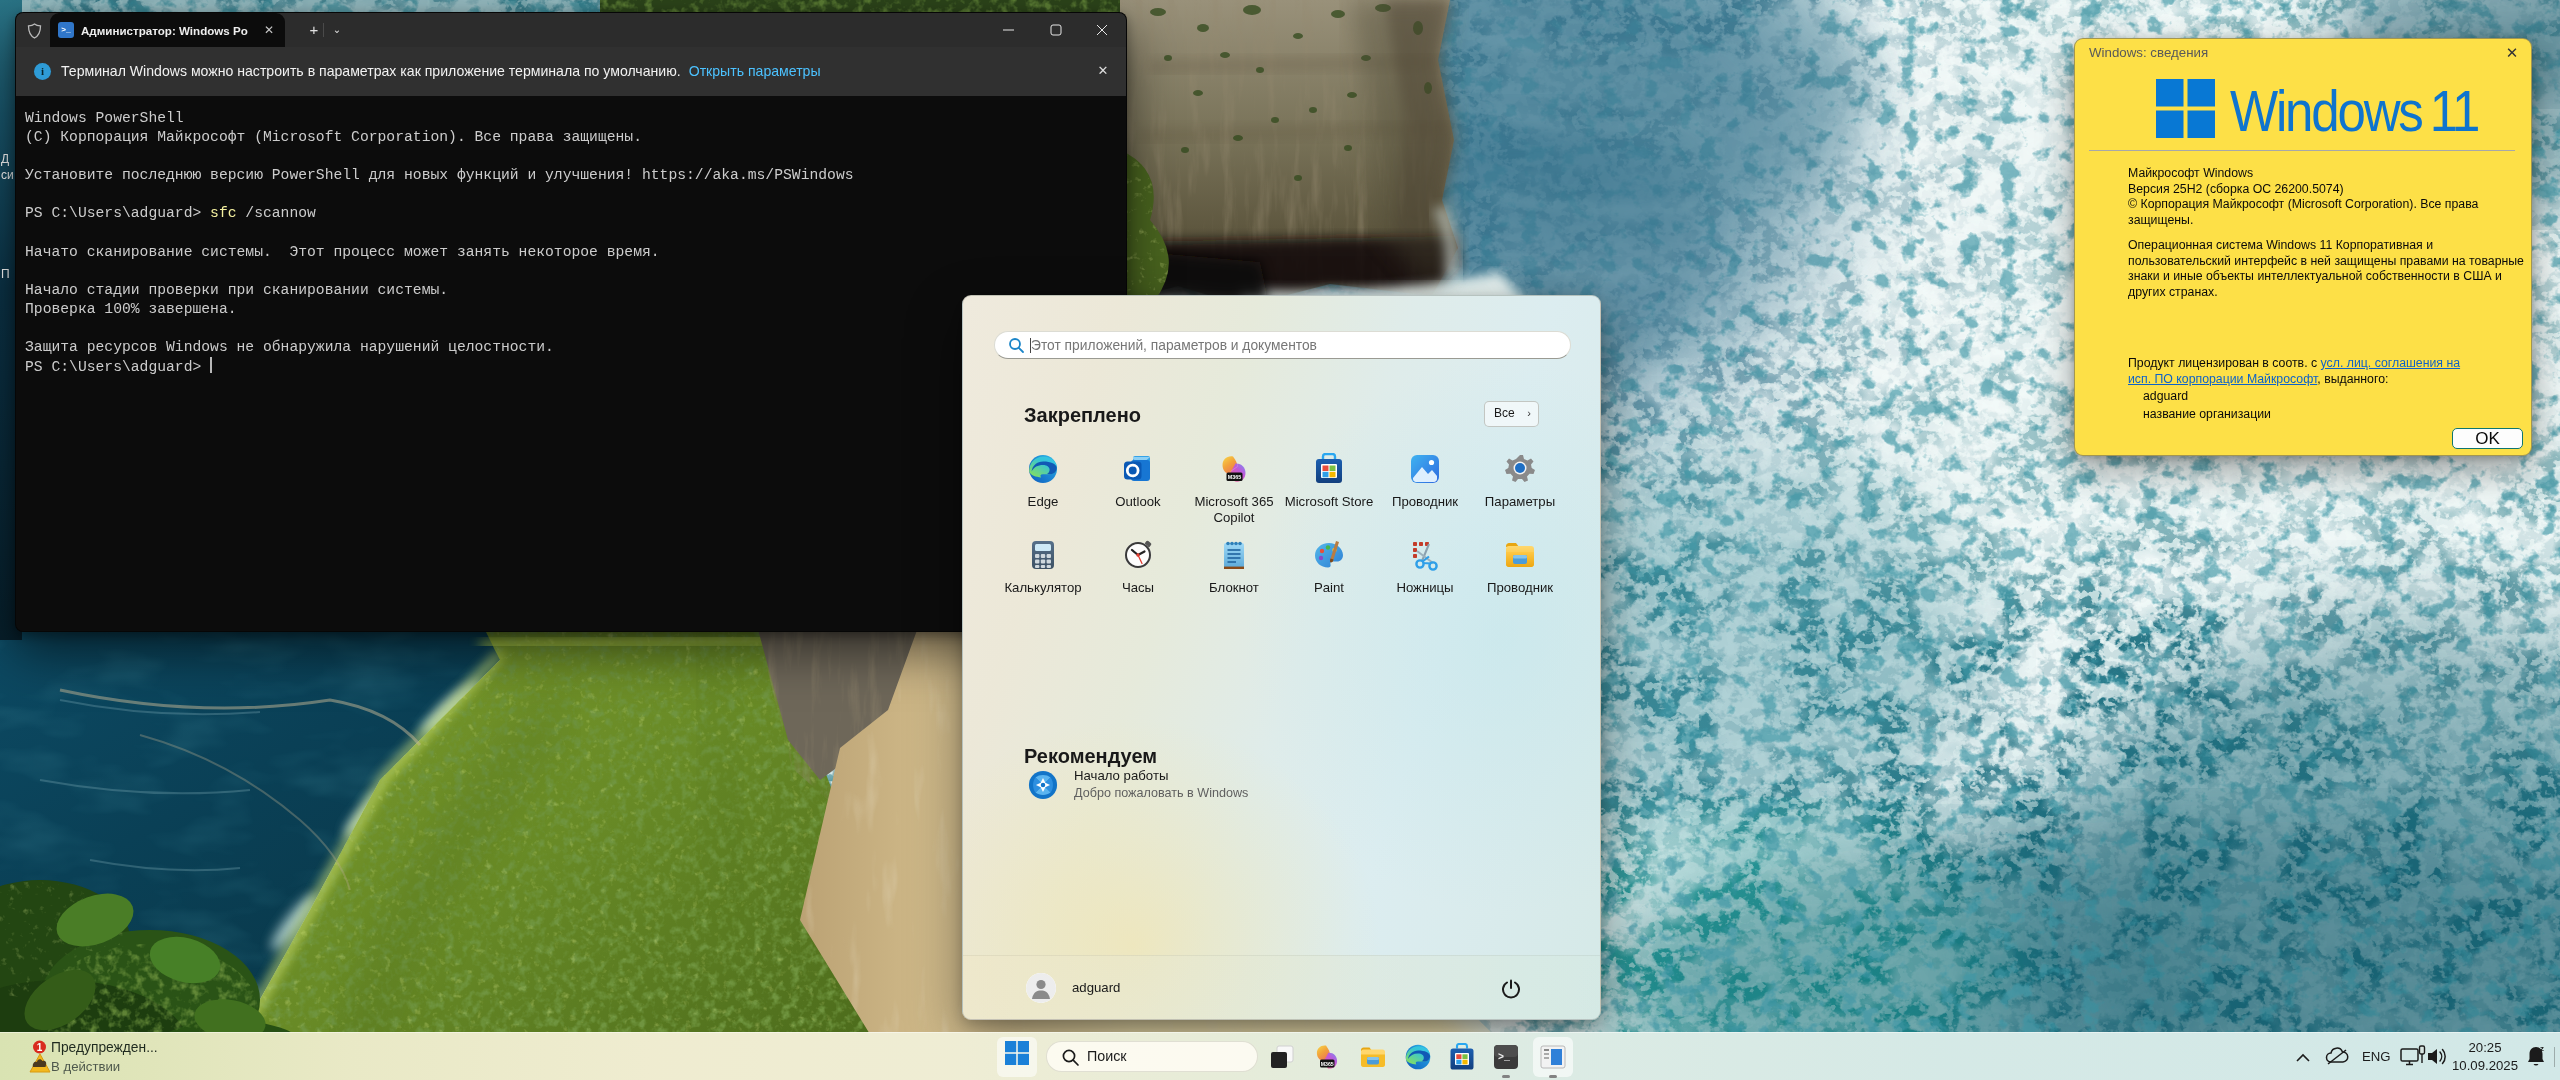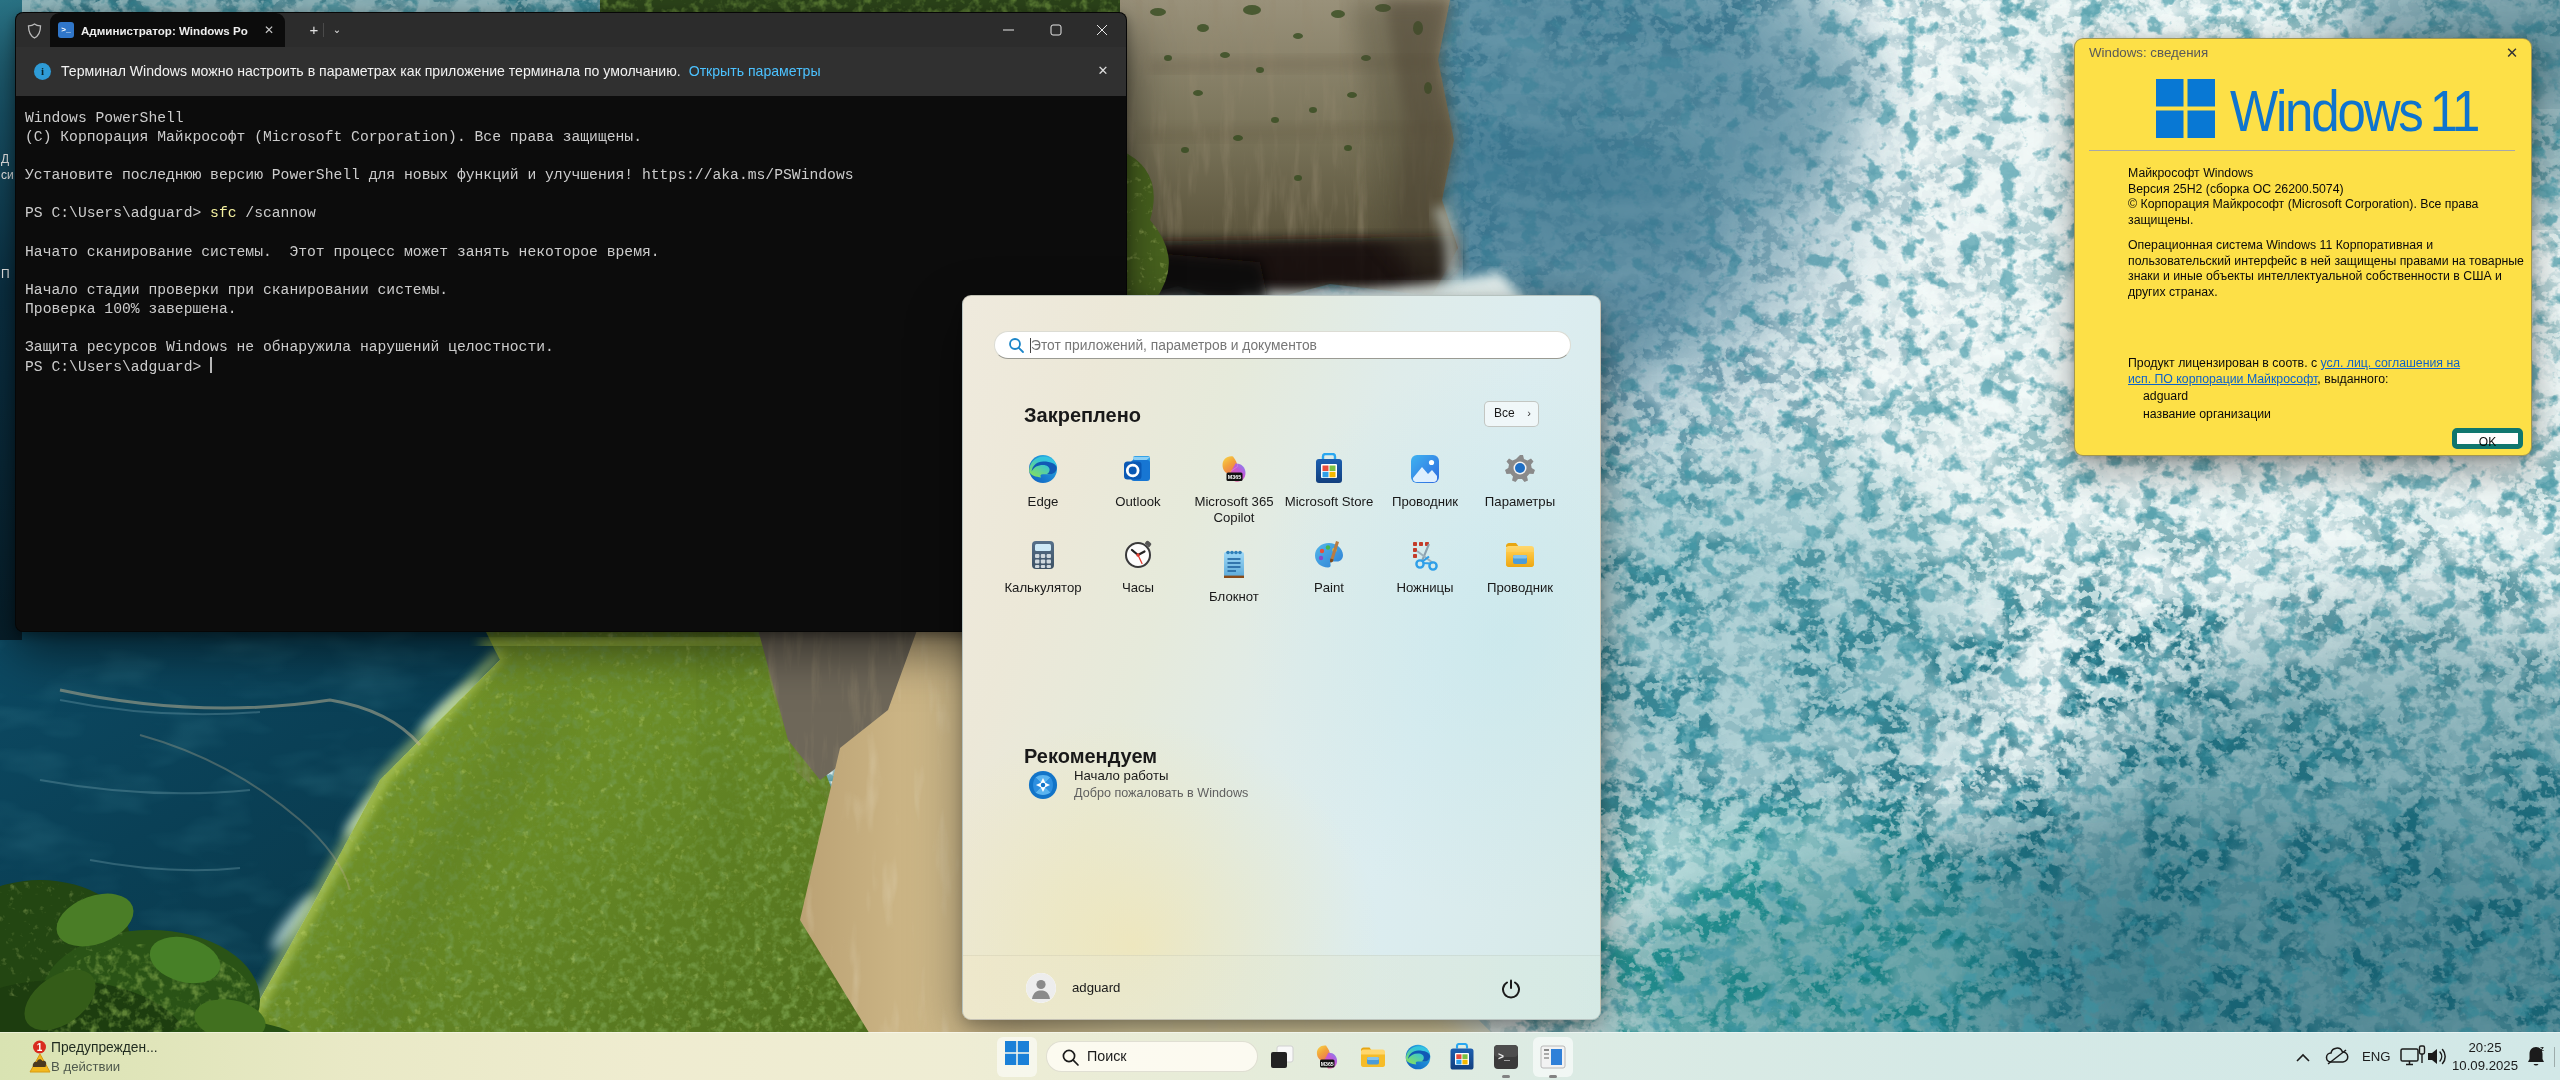--- a/index.html
+++ b/index.html
@@ -83,21 +83,21 @@
     font:15px/26px "Liberation Sans",sans-serif; text-align:center; }
   #winver .flag { position:absolute; left:81px; top:40px; }
   #winver .w11 { position:absolute; left:155px; top:40px; color:#0f74ce; white-space:nowrap;
     font-size:58px; line-height:64px; letter-spacing:-2.5px; transform:scaleX(0.88); transform-origin:left top; }
   #winver .sep { position:absolute; left:14px; top:111px; width:426px; height:1px; background:#a8a8a8; }
   #winver .body { position:absolute; left:53px; top:127px; width:392px; line-height:15.5px; white-space:nowrap; }
   #winver .lic { position:absolute; left:53px; top:317px; width:392px; line-height:15.5px; white-space:nowrap; }
   #winver .lic a { color:#0d62c9; text-decoration:underline; }
   #winver .lic .ind { margin-left:15px; line-height:18px; }
   #winver .okb { position:absolute; left:377px; top:389px; width:71px; height:21px; background:#fdfdfd;
-    border:5px solid #0f766e; border-radius:5px; text-align:center; line-height:19px; font-size:12px; }
+    border:1px solid #0f766e; border-radius:5px; text-align:center; line-height:19px; font-size:17px; }
 
   
   #bar { position:absolute; left:0; top:1032px; width:2560px; height:48px;
     background:linear-gradient(90deg,#d9e3b2 0,#e0e5ba 150px,#e9e9c6 350px,#efecd0 650px,#efedd4 950px,#e7ecd8 1200px,#dcebe4 1550px,#d5e9e6 1950px,#d2e8e7 2560px);
     border-top:1px solid rgba(255,255,255,.45); }
   #bar .widget { position:absolute; left:28px; top:1px; width:260px; height:46px; }
   #bar .wtxt1 { position:absolute; left:51px; top:7px; font-size:13.8px; color:#1f2a1f; }
   #bar .wtxt2 { position:absolute; left:51px; top:26px; font-size:13.2px; color:#4e584c;text-align:center; }
   #bar .startb { position:absolute; left:997px; top:4px; width:40px; height:40px; border-radius:6px;
     background:rgba(255,255,255,.55); }
@@ -559,21 +559,21 @@
           <rect x="23" y="2.5" width="6" height="5" rx="1.5" transform="rotate(38 26 5)" fill="#555555"></rect>
           <circle cx="16" cy="16" r="13.2" fill="#e4e4e4"></circle>
           <circle cx="16" cy="16" r="12" fill="#fdfdfd" stroke="#3a3a3a" stroke-width="2"></circle>
           <line x1="16" y1="16" x2="10" y2="11" stroke="#222" stroke-width="2.2" stroke-linecap="round"></line>
           <line x1="16" y1="16" x2="22.5" y2="12.5" stroke="#222" stroke-width="2.2" stroke-linecap="round"></line>
           <line x1="16" y1="16" x2="20" y2="24.5" stroke="#e03a2f" stroke-width="1.3" stroke-linecap="round"></line>
           <circle cx="16" cy="16" r="1.7" fill="#e03a2f"></circle>
         </svg>
     <div class="tl">Часы</div>
   </div>
-  <div class="tile" style="left:223px; top:252px;">
+  <div class="tile" style="left:223px; top:243px;">
     <svg class="ti" viewBox="0 0 32 32">
           <rect x="6" y="4" width="20" height="26" rx="2" fill="url(#noteG)"></rect>
           <g fill="#2e7fb8">
             <circle cx="10" cy="4.5" r="1.8"></circle>
             <circle cx="14" cy="4.5" r="1.8"></circle>
             <circle cx="18" cy="4.5" r="1.8"></circle>
             <circle cx="22" cy="4.5" r="1.8"></circle>
           </g>
           <g stroke="#2a6ea6" stroke-width="1.8">
             <line x1="9.5" y1="11" x2="22.5" y2="11"></line>

